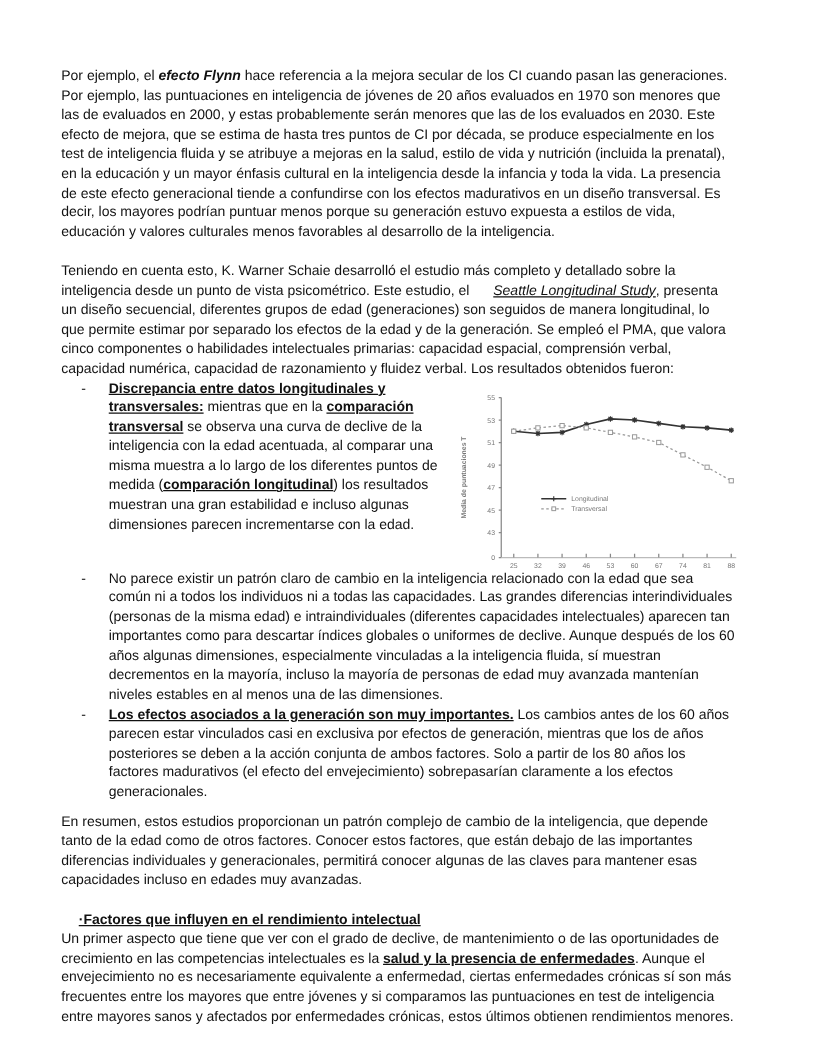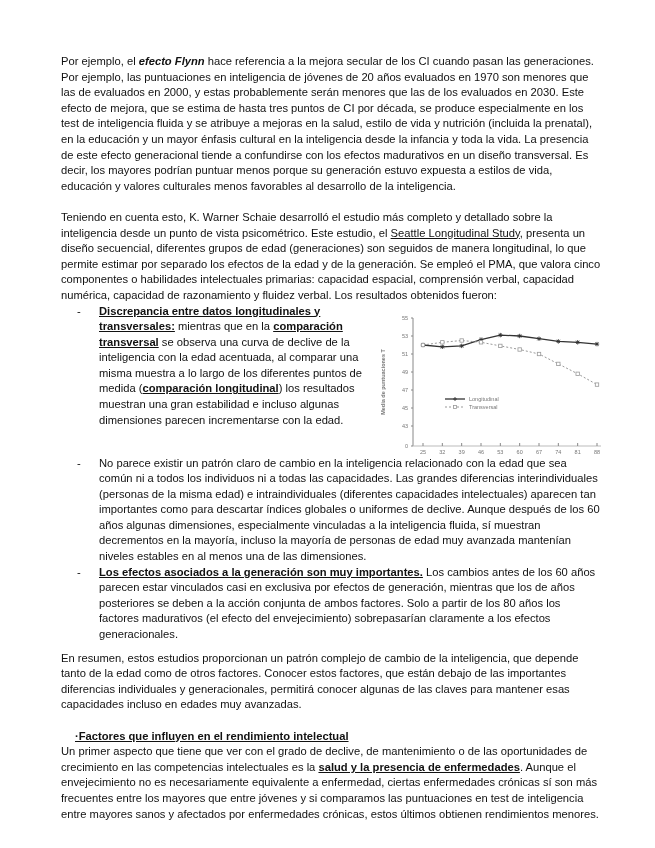--- a/index.html
+++ b/index.html
@@ -1,22 +1,22 @@
 <!DOCTYPE html>
 <html><head>
 <meta charset="utf-8">
 <style>
   html, body { margin:0; padding:0; background:#ffffff; }
   body { width:655px; height:848px; position:relative; overflow:hidden;
          font-family:"Liberation Sans", sans-serif; color:#111; }
-  .page { position:absolute; left:61px; top:54px; width:540px; font-size:11.2px; line-height:15.6px; }
+  .page { position:absolute; left:49px; top:54px; width:540px; font-size:11.2px; line-height:15.6px; }
   p { margin:0; }
   .gap { height:15.6px; }
   .flynn { font-weight:bold; font-style:italic; }
-  .link { text-decoration:underline; }
+  .link { font-style:italic; text-decoration:underline;margin-left:16px; }
   .wrapzone { position:relative; }
   .float-chart { float:right; width:238px; height:150px; margin:2px -10px 0 6px; position:relative; }
   ul.dash { list-style:none; margin:0; padding:0; }
   ul.dash li { position:relative; padding-left:38px; }
   ul.dash li .dash-mark { position:absolute; left:16px; top:0; }
   b { font-weight:bold;text-decoration:underline; }
   .heading { font-weight:bold; text-decoration:underline; padding-left:14px; display:inline-block; }
   .chart-svg text { font-family:"Liberation Sans", sans-serif; fill:#777; }
 </style>
 </head>

